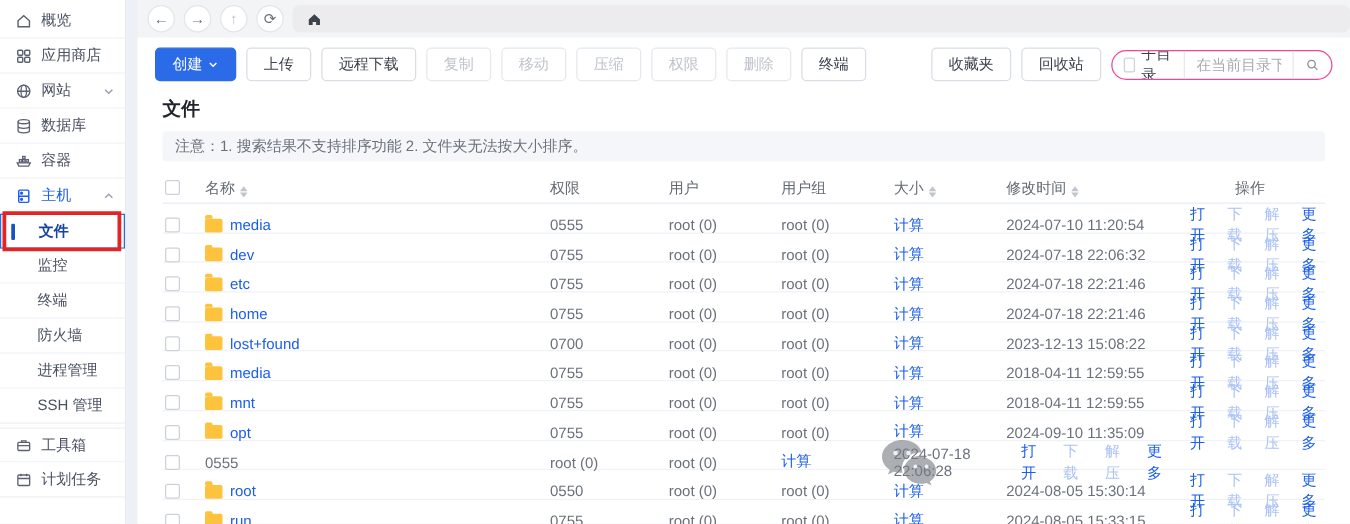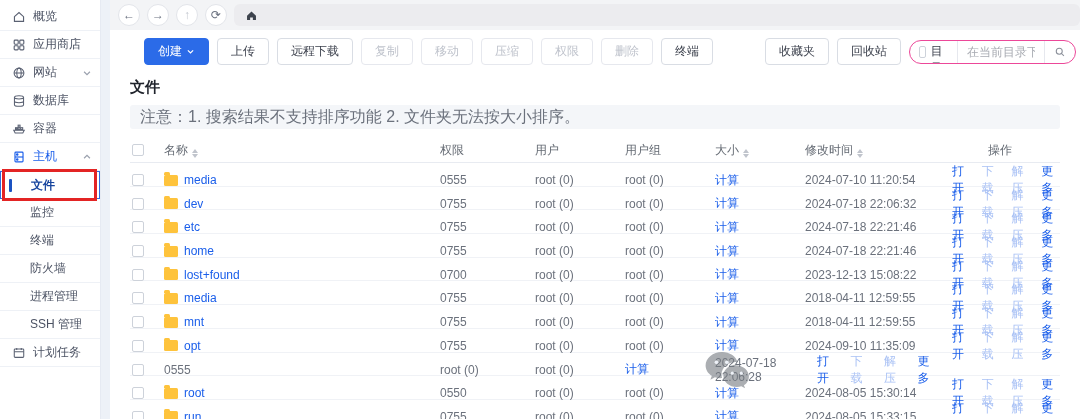--- a/index.html
+++ b/index.html
@@ -31,21 +31,21 @@
     gap:7px; padding-left:8px; }
   .navbtn { width:22px; height:22px; border-radius:50%; background:#fff;
     border:1px solid #e3e5ea; color:#6b7280; font-size:12px; line-height:20px;
     text-align:center; display:flex; align-items:center; justify-content:center; cursor:pointer; }
   .navbtn.disabled { color:#c3c7cf; }
   .pathbar { flex:1; height:22px; background:#ececef; border-radius:6px;
     display:flex; align-items:center; padding-left:11px; margin-right:0; cursor:pointer; }
   .pathbar svg { width:13px; height:13px; color:#3d434d; }
 
   .panel { position:absolute; top:30px; left:0; right:0; bottom:0; background:#fff; }
-  .toolbar { display:flex; align-items:center; gap:8px; padding:8px 14px 7px 14px;margin-left:20px; }
+  .toolbar { display:flex; align-items:center; gap:8px; padding:8px 14px 7px 14px; }
   .btn { height:27px; padding:0 13px; background:#fff; border:1px solid #d9dde4;
     border-radius:4px; font-size:12px; color:#3a3f4b; display:flex; align-items:center;
     gap:4px; cursor:pointer; white-space:nowrap; }
   .btn.disabled { color:#bfc3cc; border-color:#e6e8ee; cursor:default; }
   .btn.primary { background:#2b6be8; border-color:#2b6be8; color:#fff; }
   .btn .chev-dn svg { width:9px; height:9px; }
   .tb-right { margin-left:auto; display:flex; align-items:center; gap:8px;padding-left:44px; }
   .pillgroup { height:24px; border:1px solid #ec4899; border-radius:15px;
     display:flex; align-items:center; overflow:hidden; }
   .pillgroup .seg { display:flex; align-items:center; padding:0 9px; height:100%;
@@ -54,21 +54,21 @@
   .cbx { width:12px; height:12px; border:1px solid #cdd2da; border-radius:2px;
     background:#fff; margin-right:5px; }
   .subdir-lb { font-size:12px; color:#3a3f4b; }
   .search-in { border:none; outline:none; width:68px; font-size:12px; color:#3a3f4b;
     font-family:inherit; }
   .search-in::placeholder { color:#a8abb2; }
   .search-seg svg { width:12px; height:12px; color:#8a8f99; }
 
   .content { padding:0 20px; }
   .page-title { font-size:15px; font-weight:bold; color:#20242c; margin:6px 0 8px; }
-  .note { background:#f4f6f9; border-radius:3px; font-size:16px; color:#6b717c;
+  .note { background:#f4f6f9; border-radius:3px; font-size:12px; color:#6b717c;
     height:24px; line-height:24px; padding:0 10px; }
 
   .tbl { margin-top:9px; font-size:12px; }
   .trow { display:grid; grid-template-columns:34px 276px 95px 90px 90px 90px 135px 120px;
     align-items:center; height:23.7px; border-bottom:1px solid #f0f2f6; color:#6b717c; }
   .trow.head { height:25px; border-bottom:1px solid #e8ebf1; color:#646a73; }
   .cell-ops-h { text-align:center; }
   .sorter { display:inline-flex; flex-direction:column; margin-left:4px; vertical-align:1px; }
   .sorter i { width:0; height:0; border-left:3.5px solid transparent;
     border-right:3.5px solid transparent; display:block; }
@@ -178,20 +178,29 @@
       <span>终端</span>
     </div>
     <div class="sb-item sub">
       <span>防火墙</span>
     </div>
     <div class="sb-item sub">
       <span>进程管理</span>
     </div>
     <div class="sb-item sub">
       <span>SSH 管理</span>
+    </div>
+    <div class="sb-item top group-gap">
+      <span class="ic">
+        <svg viewBox="0 0 16 16" fill="none" stroke="currentColor" stroke-width="1.2">
+          <rect x="2.6" y="5.6" width="10.8" height="7.4" rx="1"></rect>
+          <path d="M6 5.6V4.2h4v1.4M2.6 8.6h10.8"></path>
+        </svg>
+      </span>
+      <span>工具箱</span>
     </div>
     <div class="sb-item top">
       <span class="ic">
         <svg viewBox="0 0 16 16" fill="none" stroke="currentColor" stroke-width="1.2">
           <rect x="2.6" y="3.4" width="10.8" height="9.6" rx="1"></rect>
           <path d="M2.6 6.6h10.8M5.4 2.2v2.4M10.6 2.2v2.4"></path>
         </svg>
       </span>
       <span>计划任务</span>
     </div>

